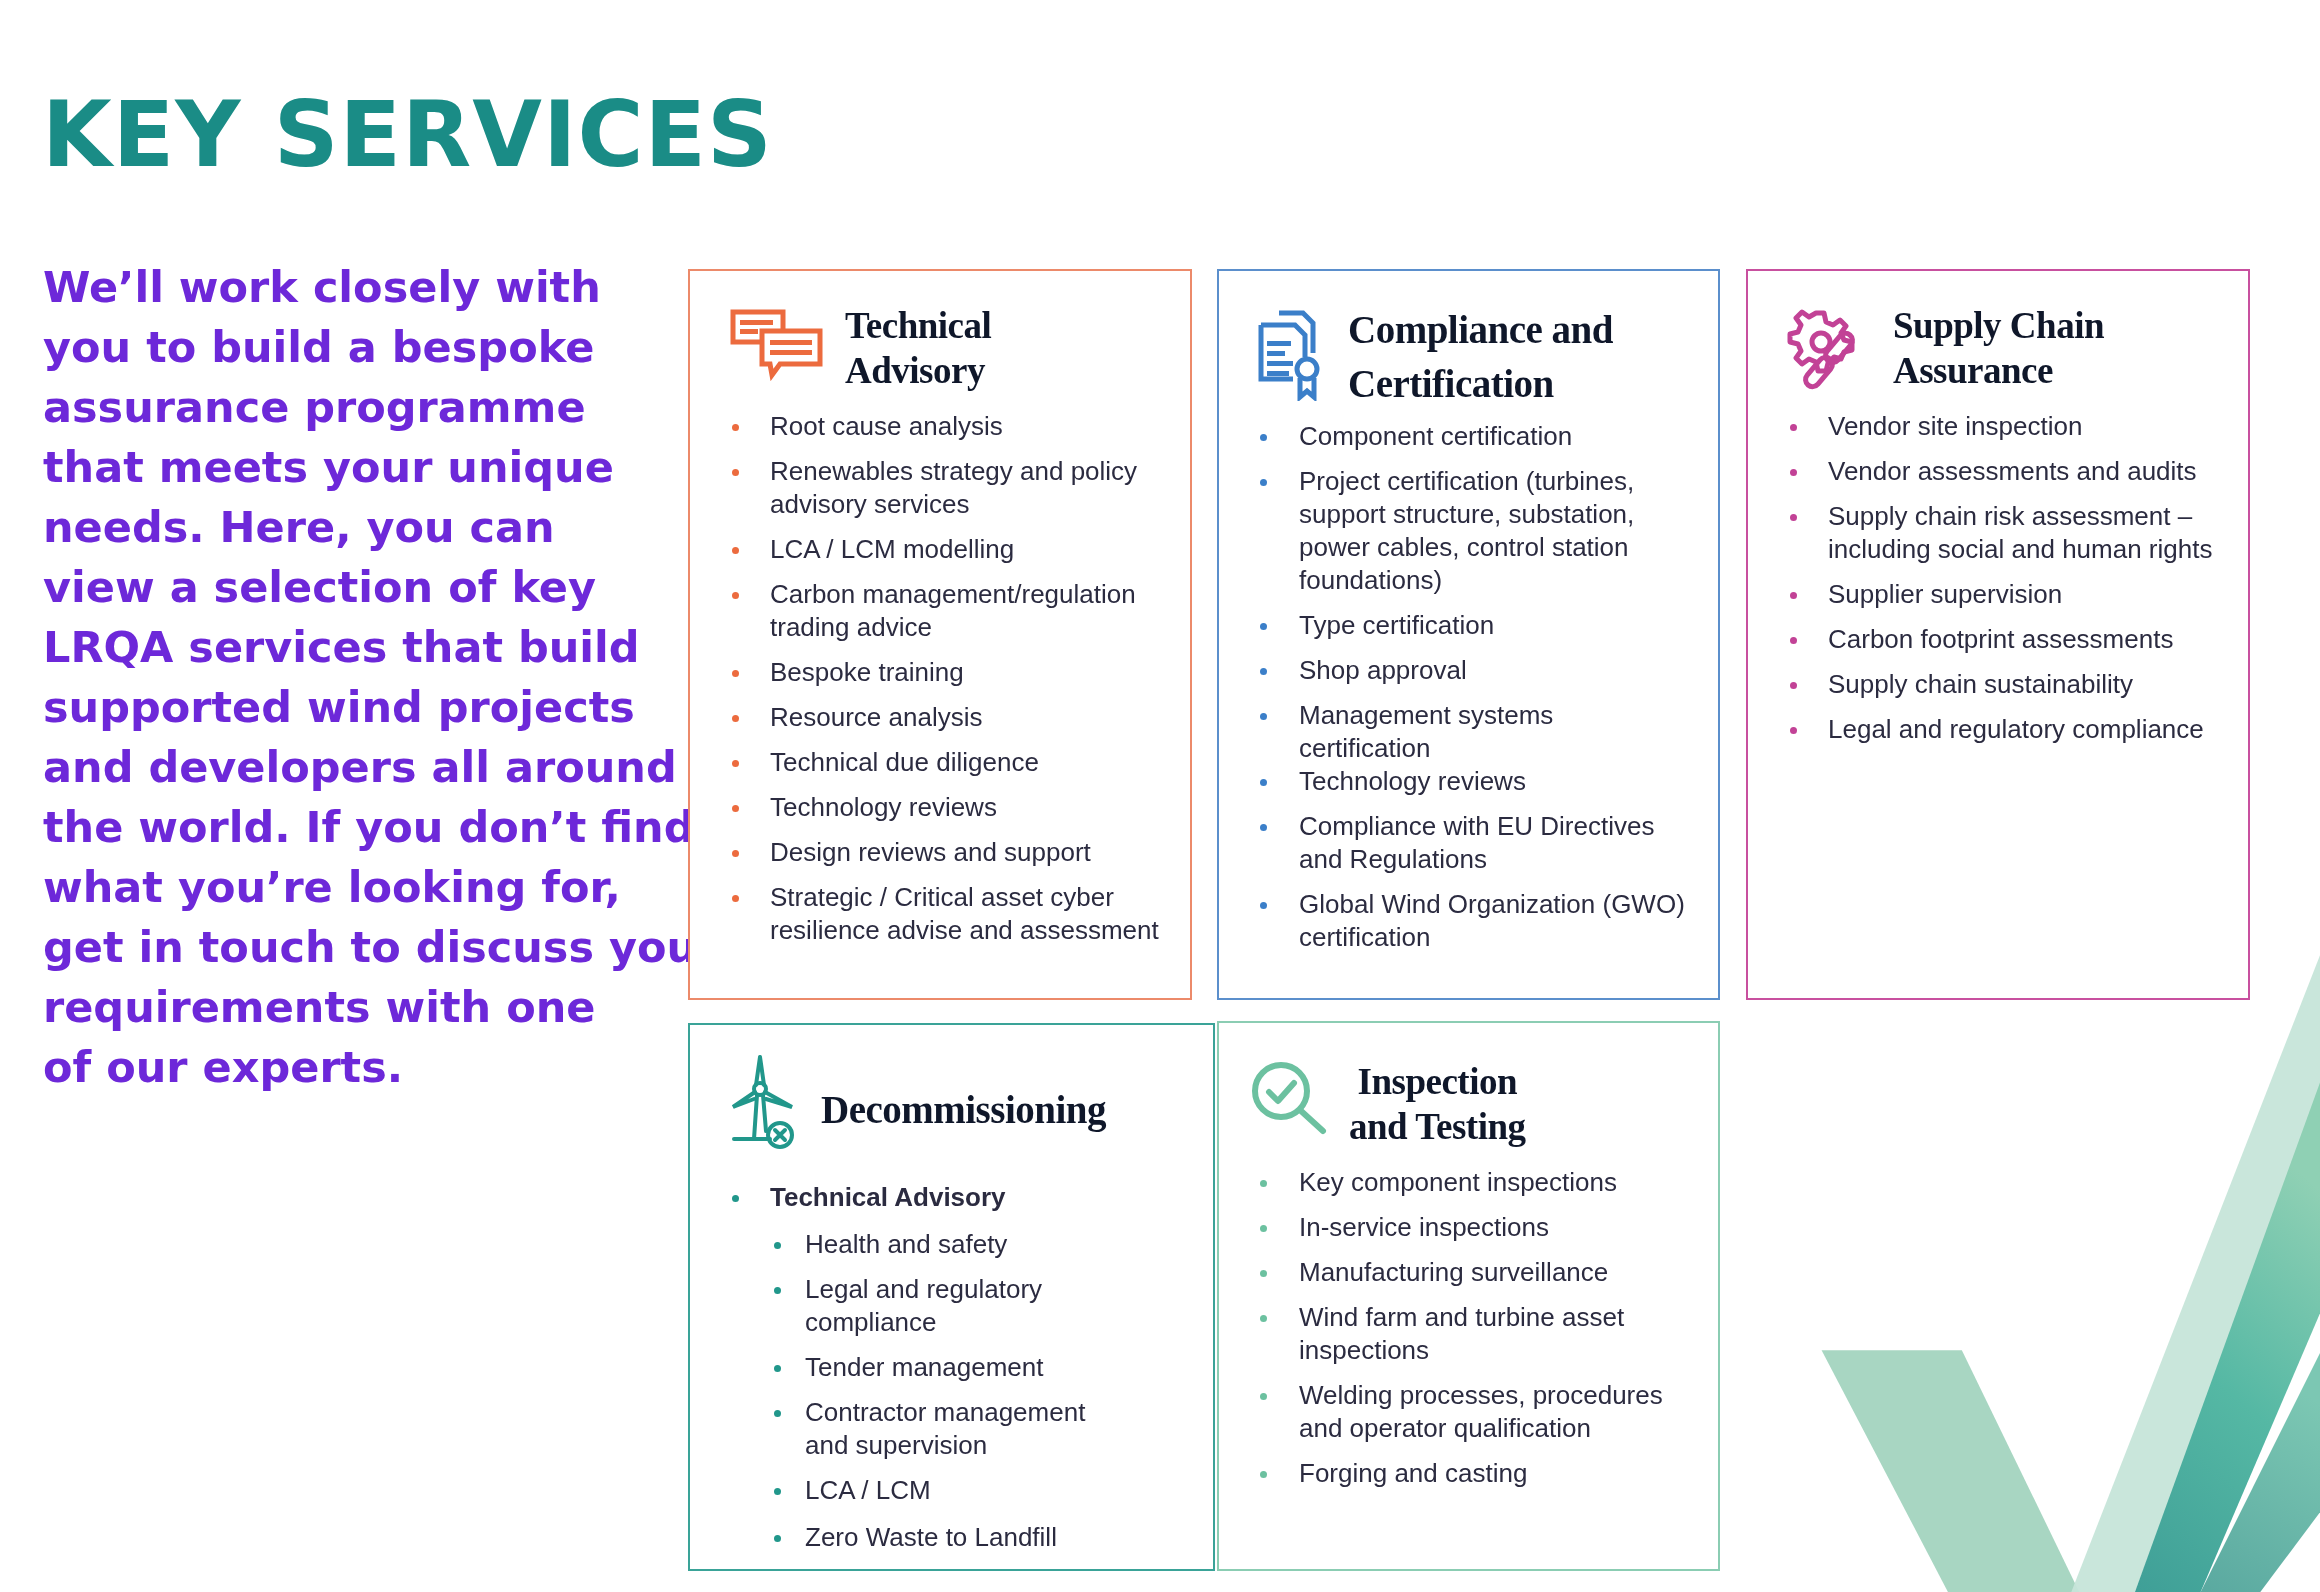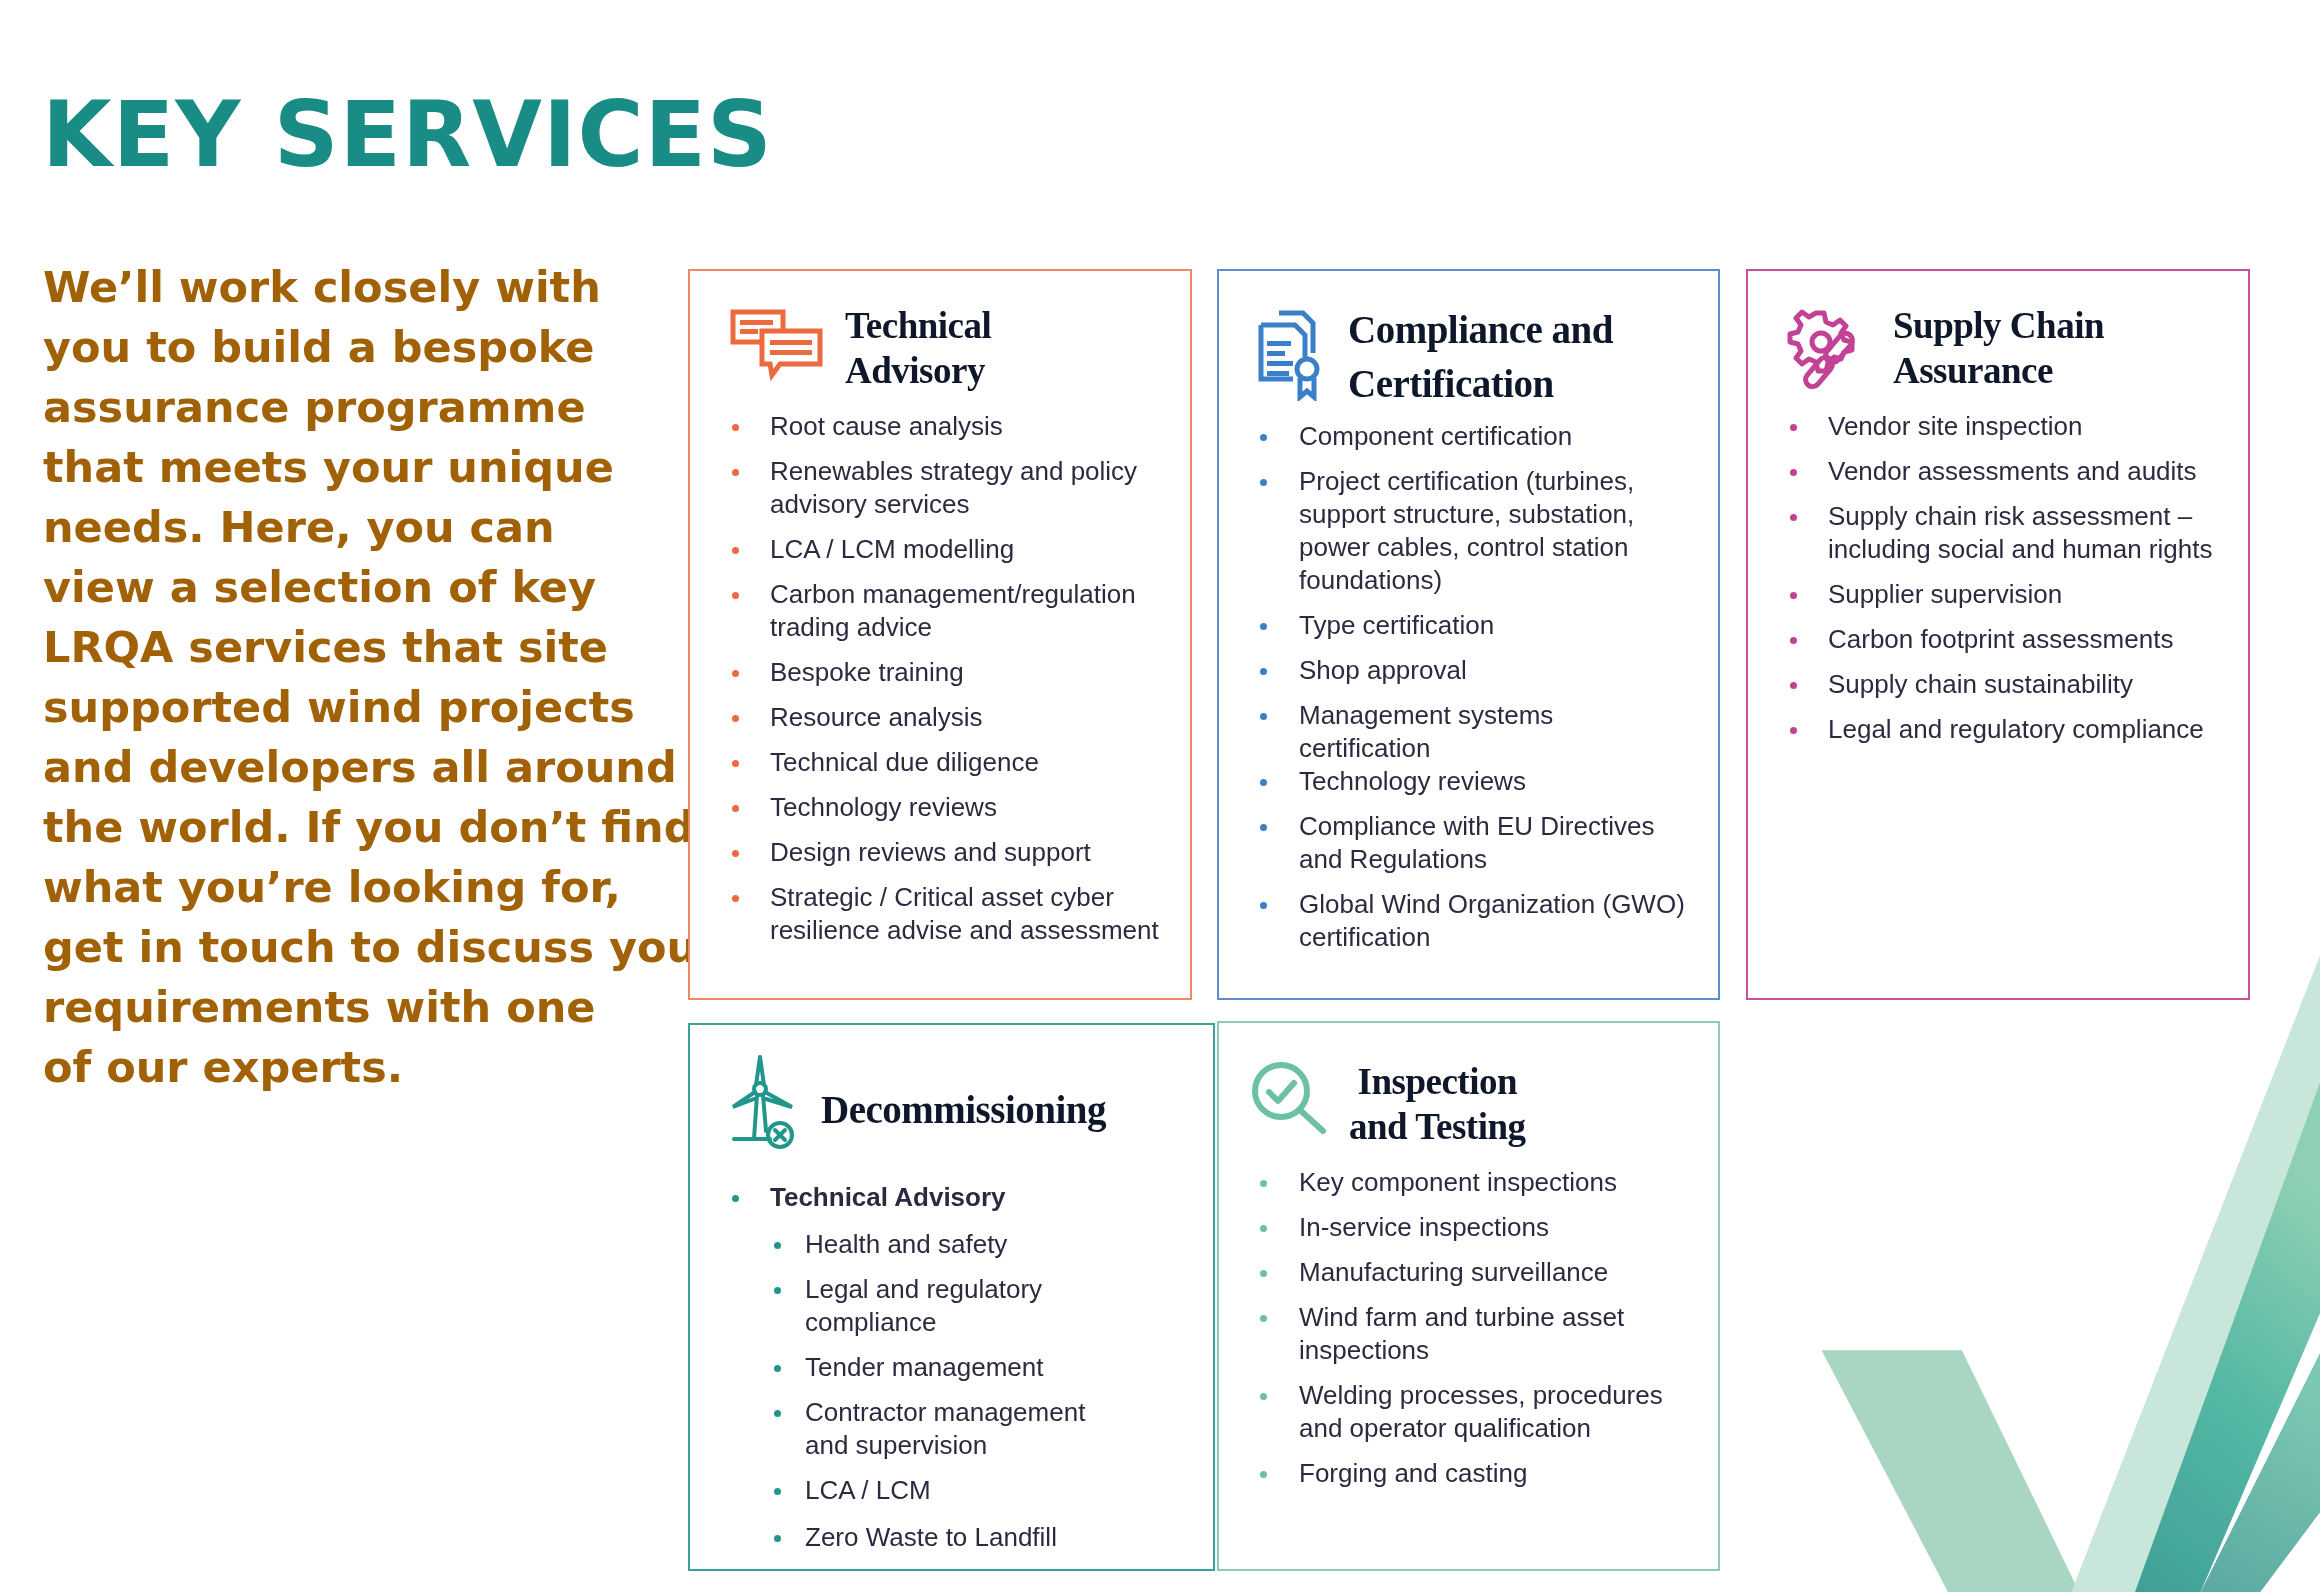--- a/index.html
+++ b/index.html
@@ -9,21 +9,21 @@
   .page-title {
     position: absolute; left: 42px; top: 88px;
     font-family: "DejaVu Sans", sans-serif;
     font-weight: bold; font-size: 90px; letter-spacing: 1px;
     color: #1a8c86; line-height: 1.05;
   }
 
   .intro {
     position: absolute; left: 43px; top: 257px; width: 597px;
     font-family: "DejaVu Sans", sans-serif; font-weight: bold;
-    font-size: 43px; line-height: 60px; color: #a16207;
+    font-size: 43px; line-height: 60px; color: #6d28d9;
   }
   .intro span { display: block; white-space: nowrap; }
 
   .card {
     position: absolute; background: #fff; border: 2px solid;
   }
   .card.orange { border-color: #ec8a6a; }
   .card.blue   { border-color: #5b8fcc; }
   .card.pink   { border-color: #c8509f; }
   .card.teal   { border-color: #3aa398; }
@@ -75,21 +75,21 @@
 
 <h1 class="page-title">KEY SERVICES</h1>
 
 <div class="intro">
   <span>We’ll work closely with</span>
   <span>you to build a bespoke</span>
   <span>assurance programme</span>
   <span>that meets your unique</span>
   <span>needs. Here, you can</span>
   <span>view a selection of key</span>
-  <span>LRQA services that site</span>
+  <span>LRQA services that build</span>
   <span>supported wind projects</span>
   <span>and developers all around</span>
   <span>the world. If you don’t find</span>
   <span>what you’re looking for,</span>
   <span>get in touch to discuss your</span>
   <span>requirements with one</span>
   <span>of our experts.</span>
 </div>
 
 <section class="card orange" style="left:688px; top:269px; width:504px; height:731px;">

